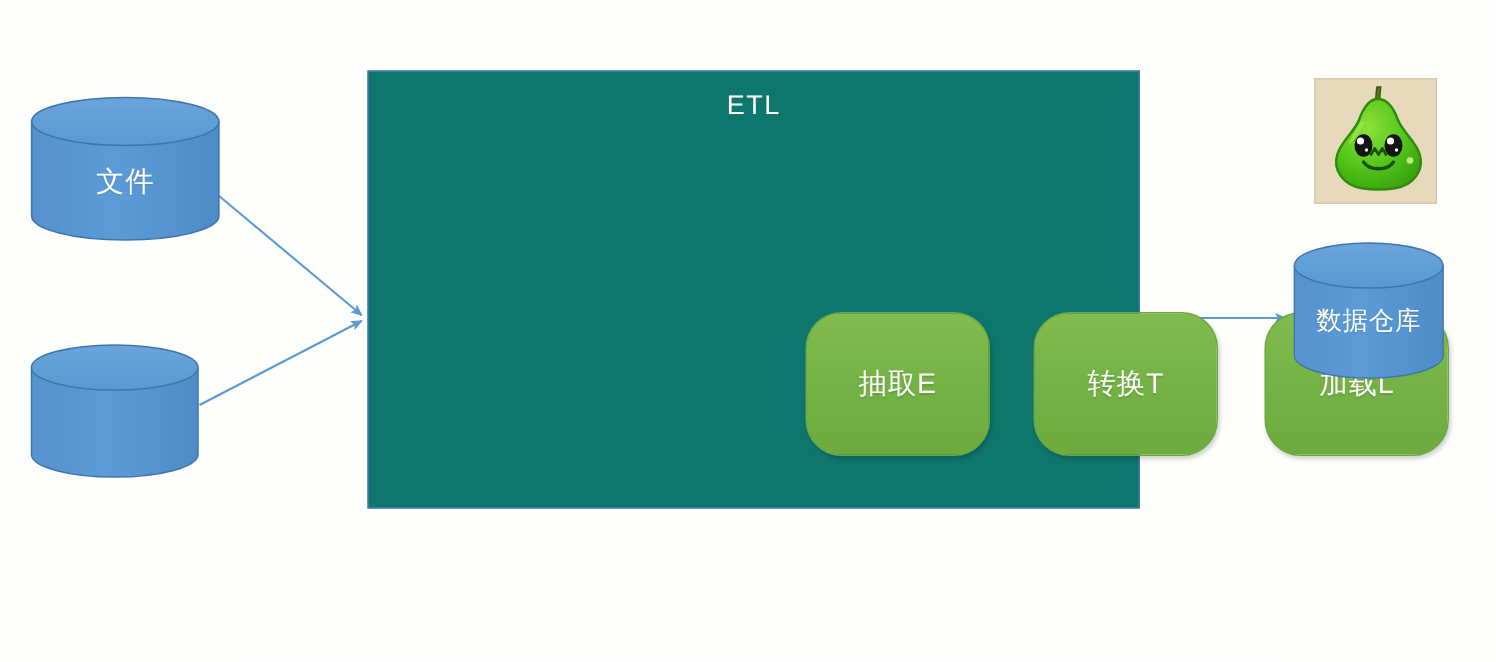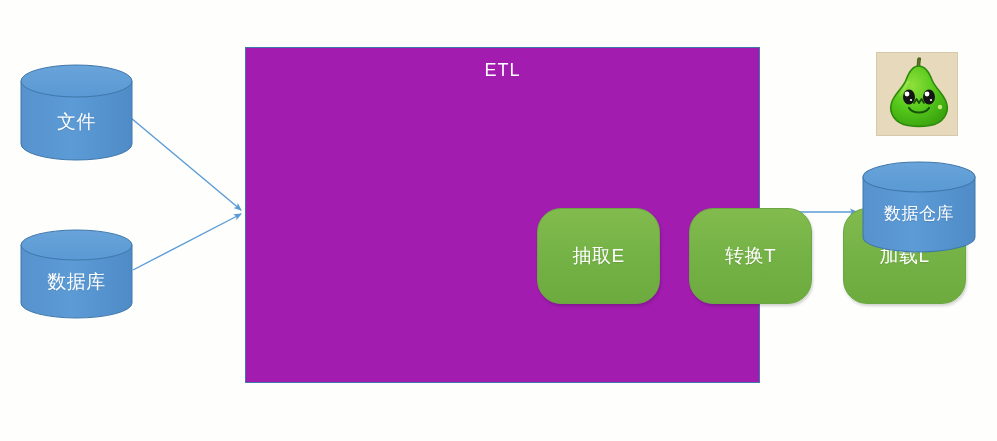--- a/index.html
+++ b/index.html
@@ -51,22 +51,22 @@
     text-shadow: 0 1px 1px rgba(0,0,0,0.10);
     white-space: nowrap;
   }
 
   
   #etl-box {
     position: absolute;
     left: 245px;
     top: 47px;
     width: 515px;
-    height: 336px;
-    background: #a21caf;
+    height: 292px;
+    background: #0f766e;
     border: 1px solid #3e77ab;
     box-sizing: border-box;
   }
   #etl-title {
     position: absolute;
     left: 0;
     right: 0;
     top: 12px;
     text-align: center;
     color: #ffffff;
@@ -130,21 +130,21 @@
       </marker>
     </defs>
 
     <line x1="131" y1="118" x2="241" y2="210" stroke="#5b9bd5" stroke-width="1.4" marker-end="url(#arrowhead)"></line>
 
     <line x1="133" y1="270" x2="241" y2="214" stroke="#5b9bd5" stroke-width="1.4" marker-end="url(#arrowhead)"></line>
 
     <line x1="761" y1="212" x2="857" y2="212" stroke="#5b9bd5" stroke-width="1.4" marker-end="url(#arrowhead)"></line>
   </svg>
 
-  <div class="cylinder" style="left:20px; top:64px; width:113px; height:97px;">
+  <div class="cylinder" style="left:20px; top:64px; width:127px; height:97px;">
     <svg class="cyl-svg" viewBox="0 0 113 97" preserveAspectRatio="none" xmlns="http://www.w3.org/2000/svg">
       <defs>
         <linearGradient id="cylBodyA" x1="0" y1="0" x2="1" y2="0">
           <stop offset="0%" stop-color="#5792cd"></stop>
           <stop offset="45%" stop-color="#5c9bd6"></stop>
           <stop offset="100%" stop-color="#4f8cc7"></stop>
         </linearGradient>
         <linearGradient id="cylTopA" x1="0" y1="0" x2="0" y2="1">
           <stop offset="0%" stop-color="#69a4da"></stop>
           <stop offset="100%" stop-color="#5a99d4"></stop>
@@ -165,40 +165,39 @@
           <stop offset="100%" stop-color="#4f8cc7"></stop>
         </linearGradient>
         <linearGradient id="cylTopB" x1="0" y1="0" x2="0" y2="1">
           <stop offset="0%" stop-color="#69a4da"></stop>
           <stop offset="100%" stop-color="#5a99d4"></stop>
         </linearGradient>
       </defs>
       <path d="M1,16 L1,74 A55.5,15 0 0 0 112,74 L112,16 Z" fill="url(#cylBodyB)" stroke="#3e77ab" stroke-width="1"></path>
       <ellipse cx="56.5" cy="16" rx="55.5" ry="15" fill="url(#cylTopB)" stroke="#3e77ab" stroke-width="1"></ellipse>
     </svg>
-    <div class="cyl-label" style="top:43px;">数据库</div>
   </div>
 
   <div id="etl-box">
     <div id="etl-title">ETL</div>
 
     <div class="stage" id="stage-extract">
       <span class="stage-label">抽取E</span>
     </div>
 
     <div class="stage" id="stage-load">
       <span class="stage-label">加载L</span>
     </div>
 
     <div class="stage" id="stage-transform">
       <span class="stage-label">转换T</span>
     </div>
   </div>
 
-  <div class="cylinder" style="left:862px; top:161px; width:114px; height:92px;">
+  <div class="cylinder" style="left:862px; top:161px; width:101px; height:92px;">
     <svg class="cyl-svg" viewBox="0 0 113 92" preserveAspectRatio="none" xmlns="http://www.w3.org/2000/svg">
       <defs>
         <linearGradient id="cylBodyC" x1="0" y1="0" x2="1" y2="0">
           <stop offset="0%" stop-color="#5792cd"></stop>
           <stop offset="45%" stop-color="#5c9bd6"></stop>
           <stop offset="100%" stop-color="#4f8cc7"></stop>
         </linearGradient>
         <linearGradient id="cylTopC" x1="0" y1="0" x2="0" y2="1">
           <stop offset="0%" stop-color="#69a4da"></stop>
           <stop offset="100%" stop-color="#5a99d4"></stop>

